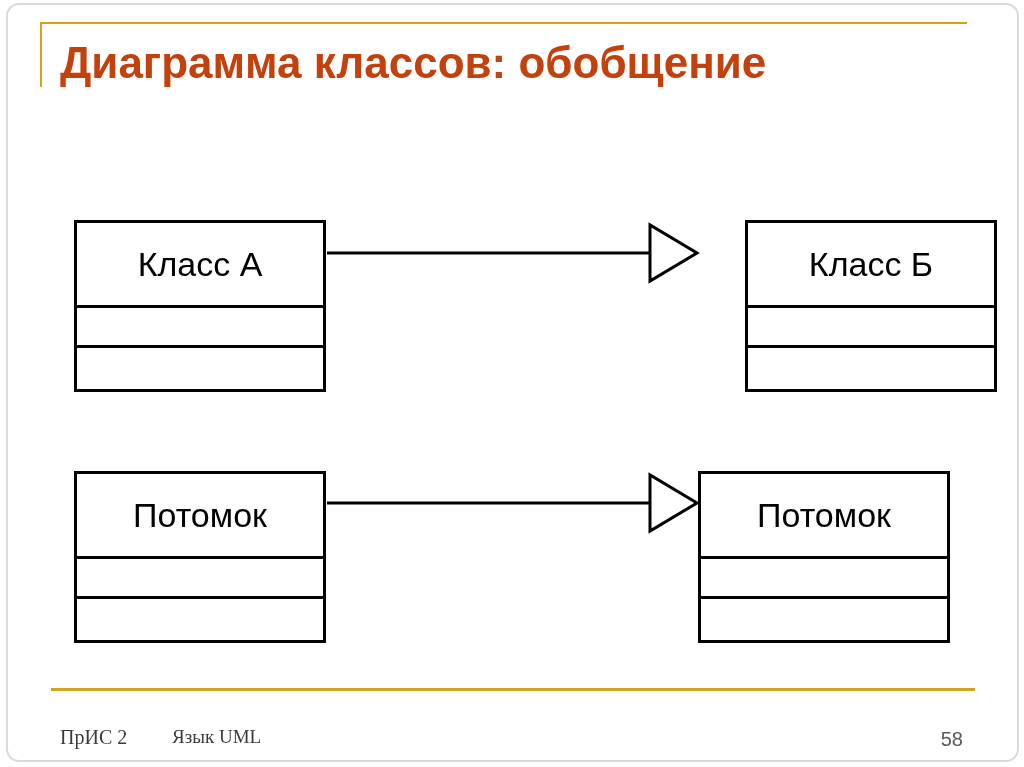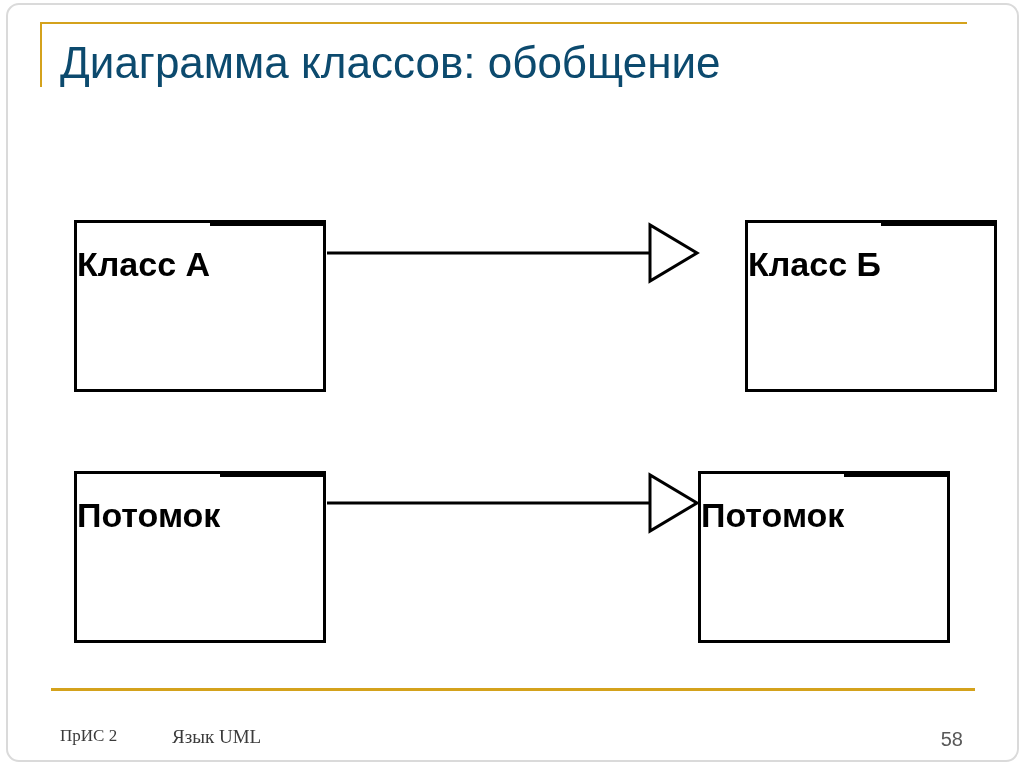--- a/index.html
+++ b/index.html
@@ -26,34 +26,33 @@
     left: 40px; top: 22px;
     width: 2px; height: 65px;
     background: #d4a21c;
   }
 
   .page-title {
     position: absolute;
     left: 60px; top: 38px;
     width: 920px;
     font-size: 44px;
-    font-weight: normal;
-    color: #0c4a6e;
+    font-weight: bold;
+    color: #c2410c;
     letter-spacing: 0px;
     white-space: nowrap;
   }
 
   .uml-class {
     position: absolute;
     width: 252px; height: 172px;
     border: 3px solid #000;
     background: #fff;
     display: flex;
-    flex-direction: row;
-    font-weight: bold;
+    flex-direction: column;
   }
   .uml-name {
     height: 82px;
     display: flex;
     align-items: center;
     justify-content: center;
     font-size: 34px;
     color: #000;
   }
   .uml-attrs {
@@ -77,21 +76,21 @@
   .footer-divider {
     position: absolute;
     left: 51px; top: 688px;
     width: 924px; height: 3px;
     background: #d4a21c;
   }
   .footer-course {
     position: absolute;
     left: 60px; top: 726px;
     font-family: "Liberation Serif", serif;
-    font-size: 17px;
+    font-size: 20px;
     color: #3b3b3b;
   }
   .footer-subject {
     position: absolute;
     left: 172px; top: 726px;
     font-family: "Liberation Serif", serif;
     font-size: 19px;
     color: #3b3b3b;
   }
   .page-number {

